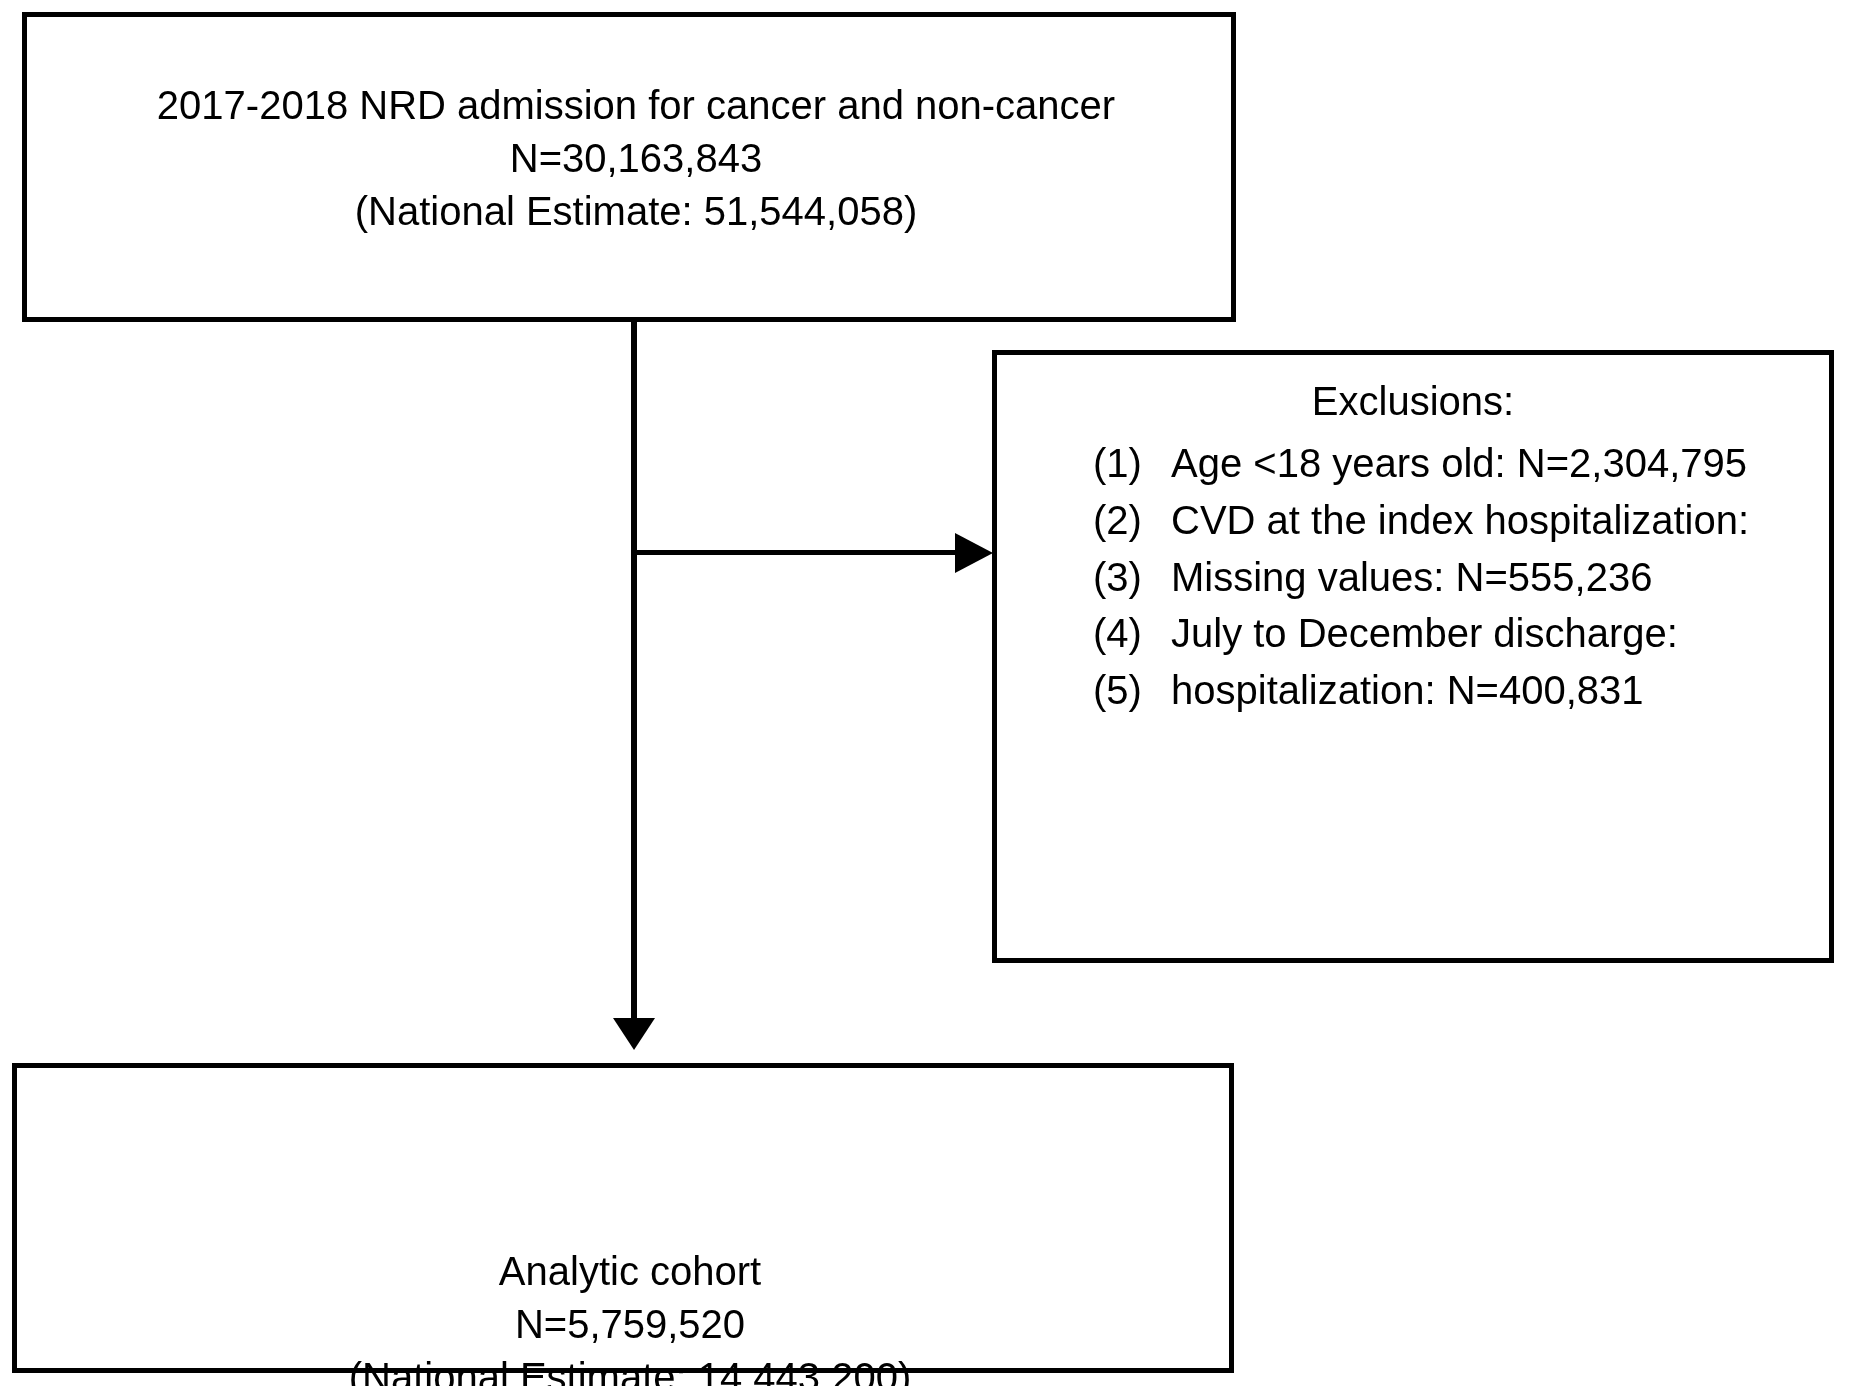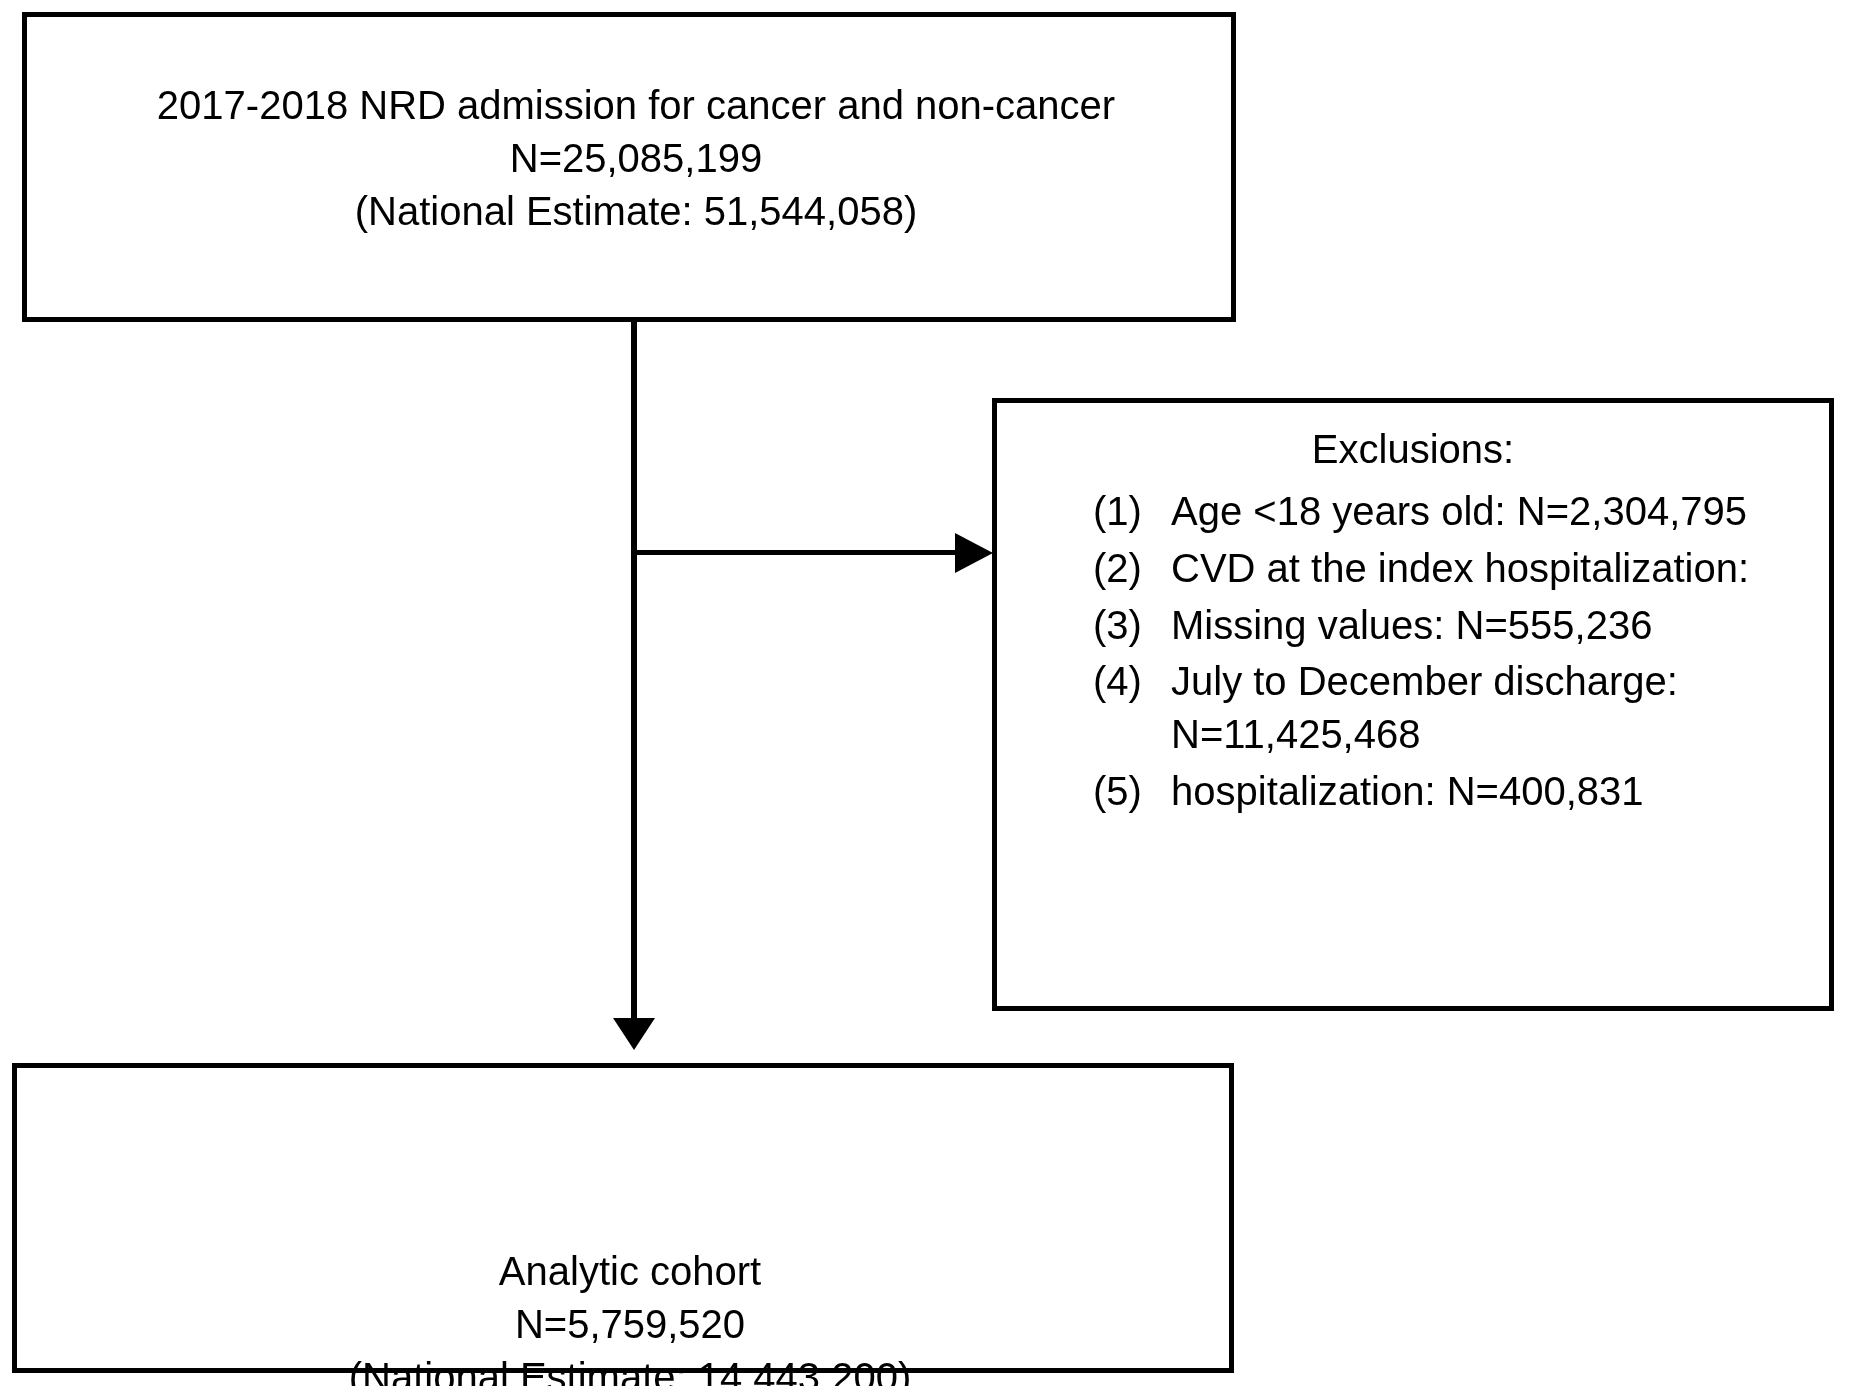--- a/index.html
+++ b/index.html
@@ -31,21 +31,20 @@
     left: 22px;
     top: 12px;
     width: 1214px;
     height: 310px;
   }
   #box-exclusions {
     left: 992px;
     top: 350px;
     width: 842px;
     height: 613px;
-    margin-top: 48px;
   }
   #box-cohort {
     left: 12px;
     top: 1063px;
     width: 1222px;
     height: 310px;
     text-decoration: underline;
   }
 
   
@@ -146,21 +145,21 @@
   }
 </style>
 </head>
 <body>
 
 <div id="canvas">
 
   <div class="flow-box" id="box-source">
     <div class="centered-text">
       <span class="line">2017-2018 NRD admission for cancer and non-cancer</span>
-      <span class="line">N=25,085,199</span>
+      <span class="line">N=30,163,843</span>
       <span class="line">(National Estimate: 51,544,058)</span>
     </div>
   </div>
 
   <div class="flow-box" id="box-exclusions">
     <div class="excl-heading">Exclusions:</div>
     <ul class="excl-list">
       <li>
         <span class="marker">(1)</span>
         <span class="body">Age &lt;18 years old: N=2,304,795</span>
@@ -169,21 +168,20 @@
         <span class="marker">(2)</span>
         <span class="body">CVD at the index hospitalization:</span>
       </li>
       <li>
         <span class="marker">(3)</span>
         <span class="body">Missing values: N=555,236</span>
       </li>
       <li>
         <span class="marker">(4)</span>
         <span class="body">July to December discharge:</span>
-        <span class="body">N=11,425,468</span>
       </li>
       <li>
         <span class="marker">(5)</span>
         <span class="body">hospitalization: N=400,831</span>
       </li>
     </ul>
   </div>
 
   <div class="flow-box" id="box-cohort">
     <div class="centered-text">

